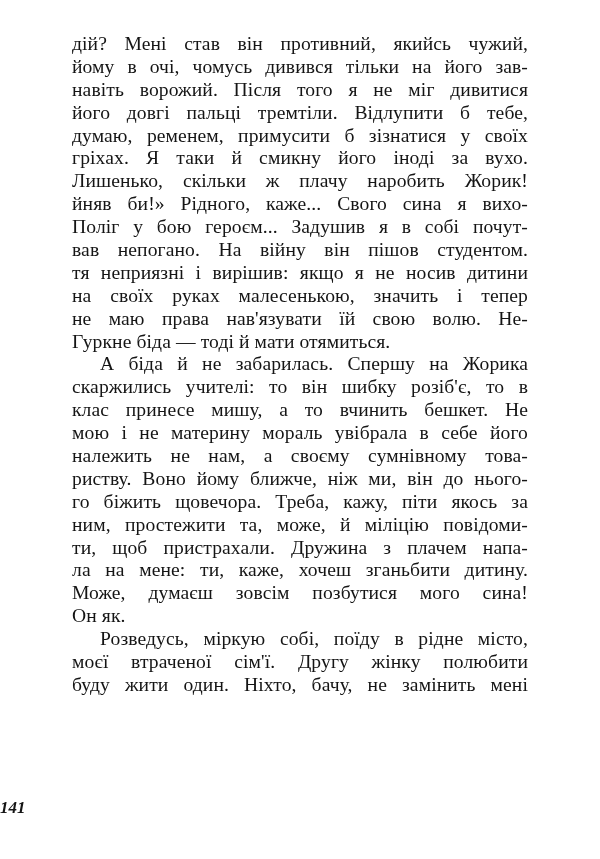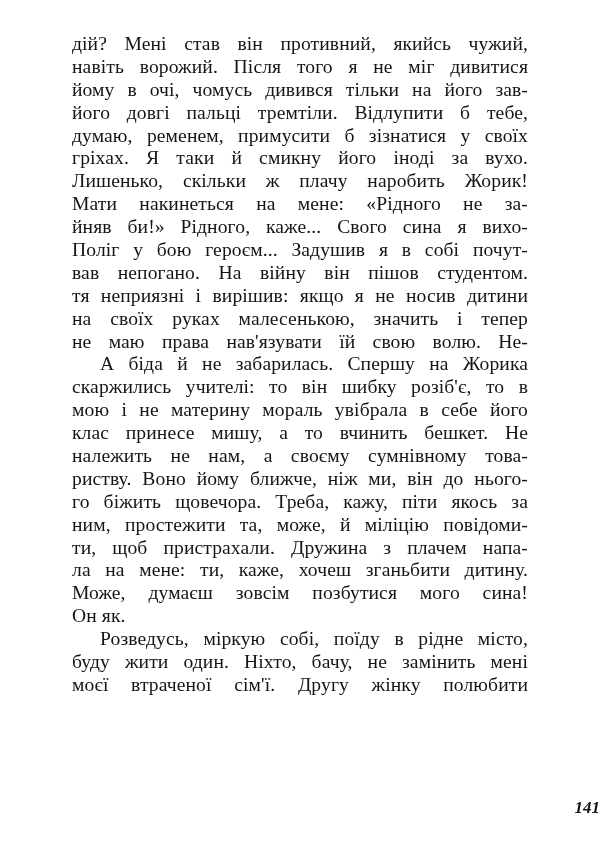--- a/index.html
+++ b/index.html
@@ -35,65 +35,65 @@
       text-align-last: left;
     }
     .line.indent {
       padding-left: 28px;
     }
     .page-number {
       position: absolute;
       left: 0;
       width: 600px;
       top: 798px;
-      text-align: right;
+      text-align: left;
       font-family: "Liberation Serif", serif;
       font-style: italic;
       font-weight: bold;
       font-size: 17px;
       color: #151515;
     }
   </style>
 </head>
 <body>
 
 <div class="page">
 
   <div>
     <span class="line">дій? Мені став він противний, якийсь чужий,</span>
+    <span class="line">йому в очі, чомусь дивився тільки на його зав-</span>
     <span class="line">навіть ворожий. Після того я не міг дивитися</span>
-    <span class="line">йому в очі, чомусь дивився тільки на його зав-</span>
     <span class="line">його довгі пальці тремтіли. Відлупити б тебе,</span>
     <span class="line">думаю, ременем, примусити б зізнатися у своїх</span>
     <span class="line">гріхах. Я таки й смикну його іноді за вухо.</span>
     <span class="line">Лишенько, скільки ж плачу наробить Жорик!</span>
-    <span class="line">Мати накинеться на мене: «Рідного не за-</span>
     <span class="line">йняв би!» Рідного, каже... Свого сина я вихо-</span>
     <span class="line">Поліг у бою героєм... Задушив я в собі почут-</span>
     <span class="line">вав непогано. На війну він пішов студентом.</span>
     <span class="line">тя неприязні і вирішив: якщо я не носив дитини</span>
     <span class="line">на своїх руках малесенькою, значить і тепер</span>
     <span class="line">не маю права нав'язувати їй свою волю. Не-</span>
+    <span class="line last">Гуркне біда — тоді й мати отямиться.</span>
   </div>
 
   <div>
     <span class="line indent">А біда й не забарилась. Спершу на Жорика</span>
     <span class="line">скаржились учителі: то він шибку розіб'є, то в</span>
+    <span class="line">клас принесе мишу, а то вчинить бешкет. Не</span>
     <span class="line">мою і не материну мораль увібрала в себе його</span>
-    <span class="line">клас принесе мишу, а то вчинить бешкет. Не</span>
     <span class="line">належить не нам, а своєму сумнівному това-</span>
     <span class="line">риству. Воно йому ближче, ніж ми, він до нього-</span>
     <span class="line">го біжить щовечора. Треба, кажу, піти якось за</span>
     <span class="line">ним, простежити та, може, й міліцію повідоми-</span>
     <span class="line">ти, щоб пристрахали. Дружина з плачем напа-</span>
     <span class="line">ла на мене: ти, каже, хочеш зганьбити дитину.</span>
     <span class="line">Може, думаєш зовсім позбутися мого сина!</span>
     <span class="line last">Он як.</span>
   </div>
 
   <div>
     <span class="line indent">Розведусь, міркую собі, поїду в рідне місто,</span>
+    <span class="line">моєї втраченої сім'ї. Другу жінку полюбити</span>
     <span class="line">буду жити один. Ніхто, бачу, не замінить мені</span>
-    <span class="line">моєї втраченої сім'ї. Другу жінку полюбити</span>
   </div>
 </div>
 
 <div class="page-number">141</div>
 
 </body></html>

